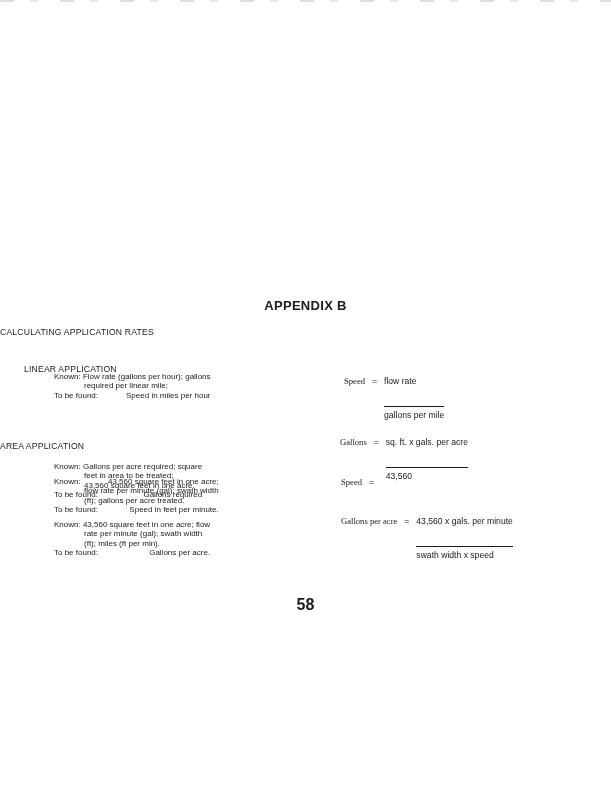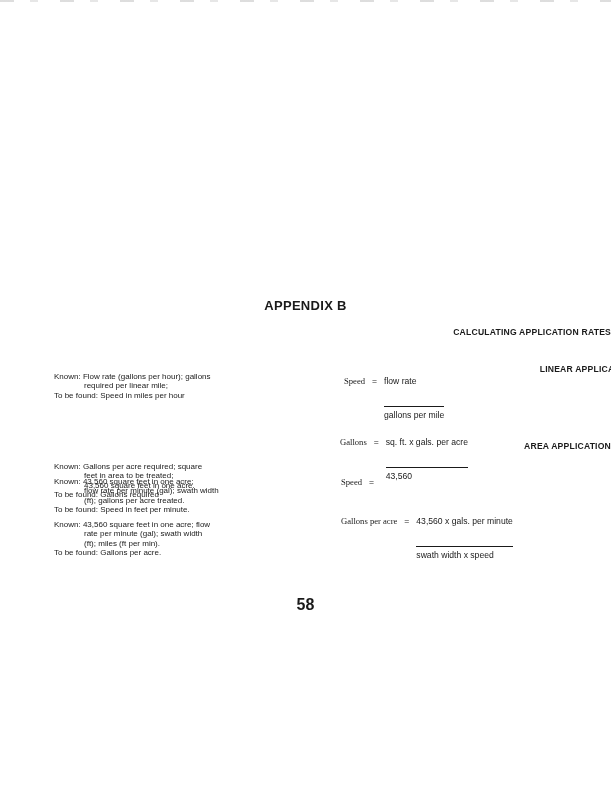--- a/index.html
+++ b/index.html
@@ -7,27 +7,27 @@
     width: 611px; height: 792px; position: relative; overflow: hidden;
     font-family: "Liberation Sans", sans-serif; color: #1a1a1a;
   }
   .scanline {
     position: absolute; top: 0; left: 0; width: 611px; height: 2px;
     background: repeating-linear-gradient(90deg, #cfcfcf 0 14px, transparent 14px 30px, #dcdcdc 30px 38px, transparent 38px 60px);
     opacity: 0.7;
   }
   .title { position: absolute; top: 298px; left: 0; width: 611px; text-align: center;
     font-weight: bold; font-size: 13px; letter-spacing: 0.3px; }
-  .subtitle { position: absolute; left: 0; width: 611px; text-align: right;
-    font-weight: bold; font-size: 8.6px; letter-spacing: 0.2px; }
+  .subtitle { position: absolute; left: 0; width: 611px; text-align: left;
+    font-weight: normal; font-size: 8.6px; letter-spacing: 0.2px; }
   .st1 { top: 327px; }
   .st2 { top: 364px; padding-left: 24px; }
   .st3 { top: 412px; left: 0; }
   .block { position: absolute; left: 54px; font-size: 8px; line-height: 9.4px; }
-  .block .row { display: flex; }
+  .block .row { display: flex; justify-content: space-between; }
   .block .lab { white-space: nowrap; }
   .indent { padding-left: 30px; }
   .formula { position: absolute; font-size: 8.6px; display: flex; align-items: flex-start; }
   .formula .lhs { white-space: nowrap; font-family: Liberation Serif, serif; }
   .formula .eq { margin: 0 7px; }
   .frac { display: flex; flex-direction: column; }
   .num { border-bottom: 1px solid #1a1a1a; padding-bottom: 20px; white-space: nowrap; }
   .den { padding-top: 3px; white-space: nowrap; }
   .pagenum { position: absolute; top: 596px; left: 0; width: 611px; text-align: center;
     font-weight: bold; font-size: 16px; }

